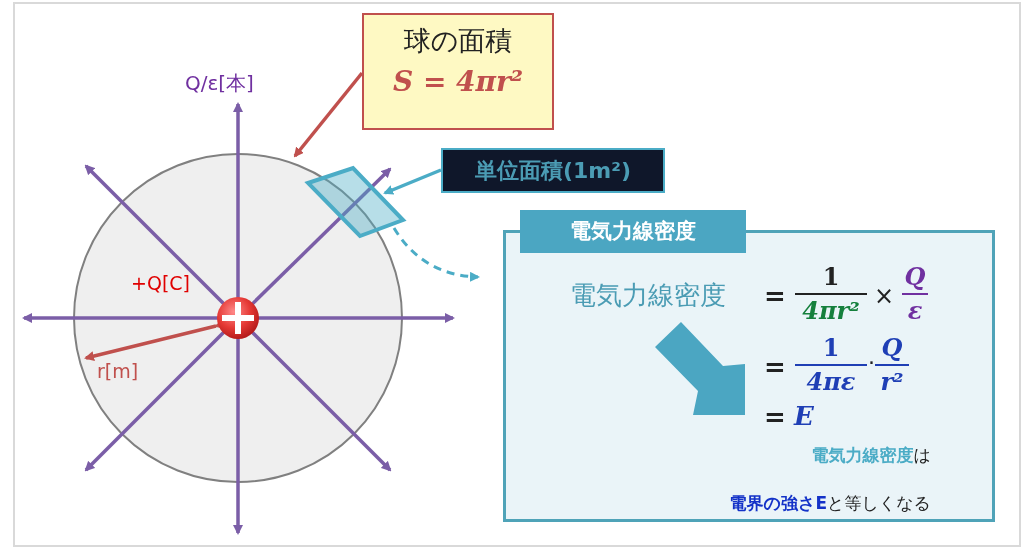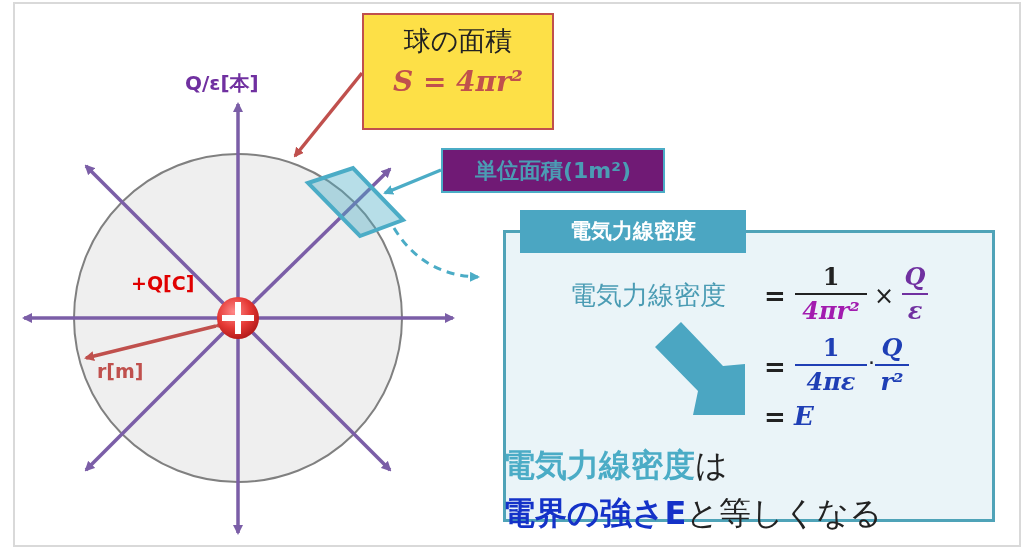--- a/index.html
+++ b/index.html
@@ -1,37 +1,37 @@
 <!DOCTYPE html>
 <html><head>
 <meta charset="utf-8">
 <style>
   html,body{margin:0;padding:0;background:#ffffff;}
   body{width:1024px;height:558px;position:relative;overflow:hidden;font-family:"DejaVu Sans","Liberation Sans",sans-serif;}
   .frame{position:absolute;left:13px;top:2px;width:1008px;height:545px;border:2px solid #d9d9d9;box-sizing:border-box;background:#fff;}
   svg.diagram{position:absolute;left:0;top:0;}
-  .lbl{position:absolute;white-space:nowrap;font-weight:bold;}
+  .lbl{position:absolute;white-space:nowrap;font-weight:normal;}
   .axis-label{left:185px;top:70px;font-size:20px;color:#7030a0;}
   .charge-label{left:131px;top:272px;font-size:19px;color:#e00000;}
   .radius-label{left:97px;top:360px;font-size:19px;color:#c0504d;text-align:right;}
-  .sphere-box{position:absolute;left:362px;top:13px;width:192px;height:117px;background:#fde047;border:2px solid #c0504d;box-sizing:border-box;text-align:center;}
+  .sphere-box{position:absolute;left:362px;top:13px;width:192px;height:117px;background:#fef9c3;border:2px solid #c0504d;box-sizing:border-box;text-align:center;}
   .sphere-title{display:block;margin-top:8px;font-size:27px;color:#222;font-weight:normal;}
   .sphere-formula{display:block;margin-top:6px;font-size:28px;color:#c0504d;font-weight:bold;font-style:italic;font-family:"DejaVu Serif","Liberation Serif",serif;}
-  .unit-box{position:absolute;left:441px;top:148px;width:224px;height:45px;background:#701a75;border:2px solid #4bacc6;box-sizing:border-box;text-align:center;line-height:41px;font-size:22px;font-weight:bold;color:#4b9cb4;}
+  .unit-box{position:absolute;left:441px;top:148px;width:224px;height:45px;background:#0f172a;border:2px solid #4bacc6;box-sizing:border-box;text-align:center;line-height:41px;font-size:22px;font-weight:bold;color:#4b9cb4;}
   .density-box{position:absolute;left:503px;top:230px;width:492px;height:292px;background:#eaf4f8;border:3px solid #4fa3b8;box-sizing:border-box;}
   .density-header{position:absolute;left:520px;top:210px;width:226px;height:43px;background:#4ba6c2;color:#fff;font-size:21px;font-weight:bold;text-align:center;line-height:43px;}
   .eq-left{position:absolute;left:570px;top:278px;font-size:26px;color:#4b9cb4;font-weight:normal;}
   .math{font-family:"DejaVu Serif","Liberation Serif",serif;font-weight:bold;position:absolute;}
   .eqs{position:absolute;font-size:26px;color:#222;}
   .frac{position:absolute;text-align:center;}
   .frac .num,.frac .den{display:block;line-height:30px;}
   .frac .bar{display:block;height:2px;background:#222;margin:1px 0;}
-  .red{color:#a21caf;} .purple{color:#7030a0;} .blue{color:#1f3fb5;}
+  .red{color:#15803d;} .purple{color:#7030a0;} .blue{color:#1f3fb5;}
   .italic{font-style:italic;}
-  .conclusion{position:absolute;left:503px;width:428px;text-align:left;font-size:32px;}
+  .conclusion{position:absolute;left:503px;width:428px;text-align:right;font-size:17px;}
   .c1{top:444px;} .c2{top:492px;}
   .teal-b{color:#4bacc6;font-weight:bold;}
   .blue-b{color:#1432c8;font-weight:bold;}
   .plain{color:#222;font-weight:normal;}
 </style>
 </head>
 <body>
 
 <div class="frame"></div>
 

